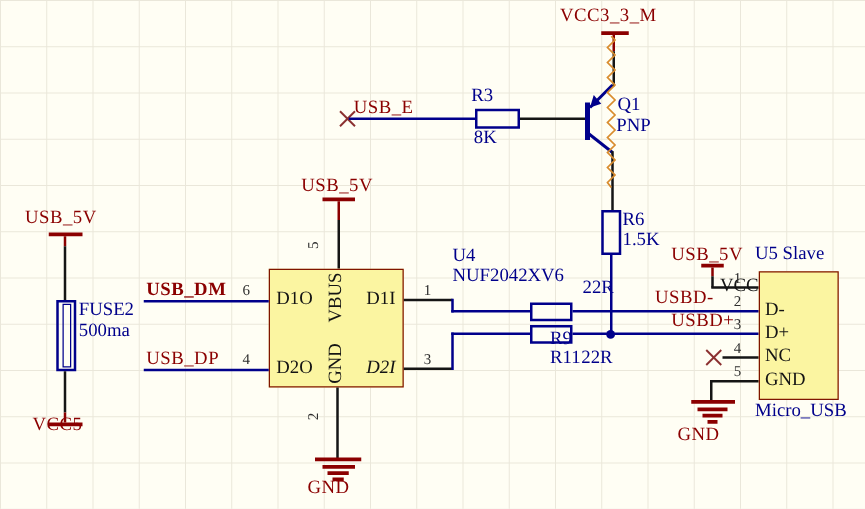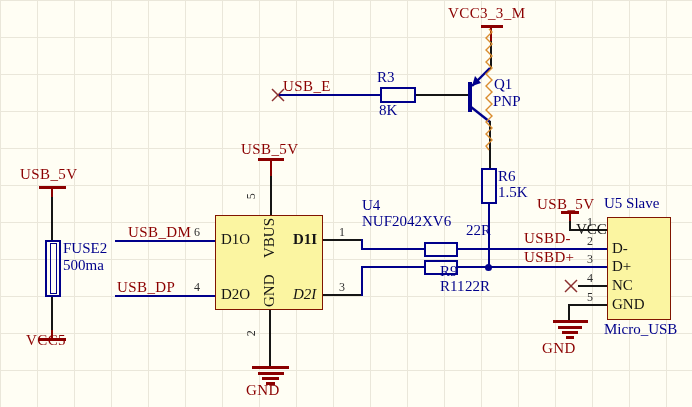--- a/index.html
+++ b/index.html
@@ -102,30 +102,30 @@
     <span class="t net" style="left:241px; top:142px;">USB_5V</span>
     <div class="red" style="left:258px; top:158px; width:26px; height:3px;"></div>
     <div class="red" style="left:270px; top:161px; width:2px; height:15px;"></div>
   </div>
   <div class="blk" style="left:270px; top:176px; width:2px; height:39px;"></div>
   <span class="t pinnum vnum" style="left:248px; top:190px;">5</span>
 
   <div>
     <div class="body" style="left:215px; top:215px; width:108px; height:95px;"></div>
     <span class="t pinname" style="left:221px; top:232px;">D1O</span>
-    <span class="t pinname" style="left:293px; top:232px;font-weight:bold;">D1I</span>
+    <span class="t pinname" style="left:293px; top:232px;">D1I</span>
     <span class="t pinname" style="left:221px; top:287px;">D2O</span>
     <span class="t pinname" style="left:293px; top:287px;font-style:italic;">D2I</span>
     <span class="t pinname vtext" style="left:262px; top:216px; height:42px;">VBUS</span>
     <span class="t pinname vtext" style="left:262px; top:267px; height:40px;">GND</span>
     <span class="t des" style="left:362px; top:198px;">U4</span>
     <span class="t des" style="left:362px; top:214px;">NUF2042XV6</span>
   </div>
 
-  <span class="t net" style="left:128px; top:225px;">USB_DM</span>
+  <span class="t net" style="left:117px; top:225px;font-weight:bold;">USB_DM</span>
   <span class="t pinnum" style="left:194px; top:226px;">6</span>
   <div class="wire" style="left:115px; top:240px; width:100px; height:2px;"></div>
 
   <span class="t net" style="left:117px; top:280px;">USB_DP</span>
   <span class="t pinnum" style="left:194px; top:281px;">4</span>
   <div class="wire" style="left:115px; top:295px; width:100px; height:2px;"></div>
 
   <span class="t pinnum vnum" style="left:248px; top:327px;">2</span>
   <div class="blk" style="left:269px; top:310px; width:2px; height:57px;"></div>
   <div>
@@ -153,21 +153,21 @@
   </div>
   <div>
     <div class="res" style="left:424px; top:260px; width:34px; height:15px;"></div>
     <span class="t des" style="left:440px; top:279px;">R11</span>
     <span class="t des" style="left:465px; top:279px;">22R</span>
   </div>
 
   <div class="wire" style="left:458px; top:248px; width:149px; height:2px;"></div>
   <div class="wire" style="left:458px; top:266px; width:149px; height:2px;"></div>
   <span class="t net" style="left:524px; top:231px;">USBD-</span>
-  <span class="t net" style="left:524px; top:250px;">USBD+</span>
+  <span class="t net" style="left:537px; top:250px;">USBD+</span>
 
   <div>
     <span class="t net" style="left:537px; top:197px;">USB_5V</span>
     <div class="red" style="left:561px; top:211px; width:18px; height:3px;"></div>
     <div class="red" style="left:569px; top:214px; width:2px; height:7px;"></div>
   </div>
   <div class="blk" style="left:569px; top:221px; width:2px; height:9px;"></div>
   <div class="blk" style="left:569px; top:229px; width:38px; height:2px;"></div>
 
   <div class="blk" style="left:578px; top:285px; width:29px; height:2px;"></div>

